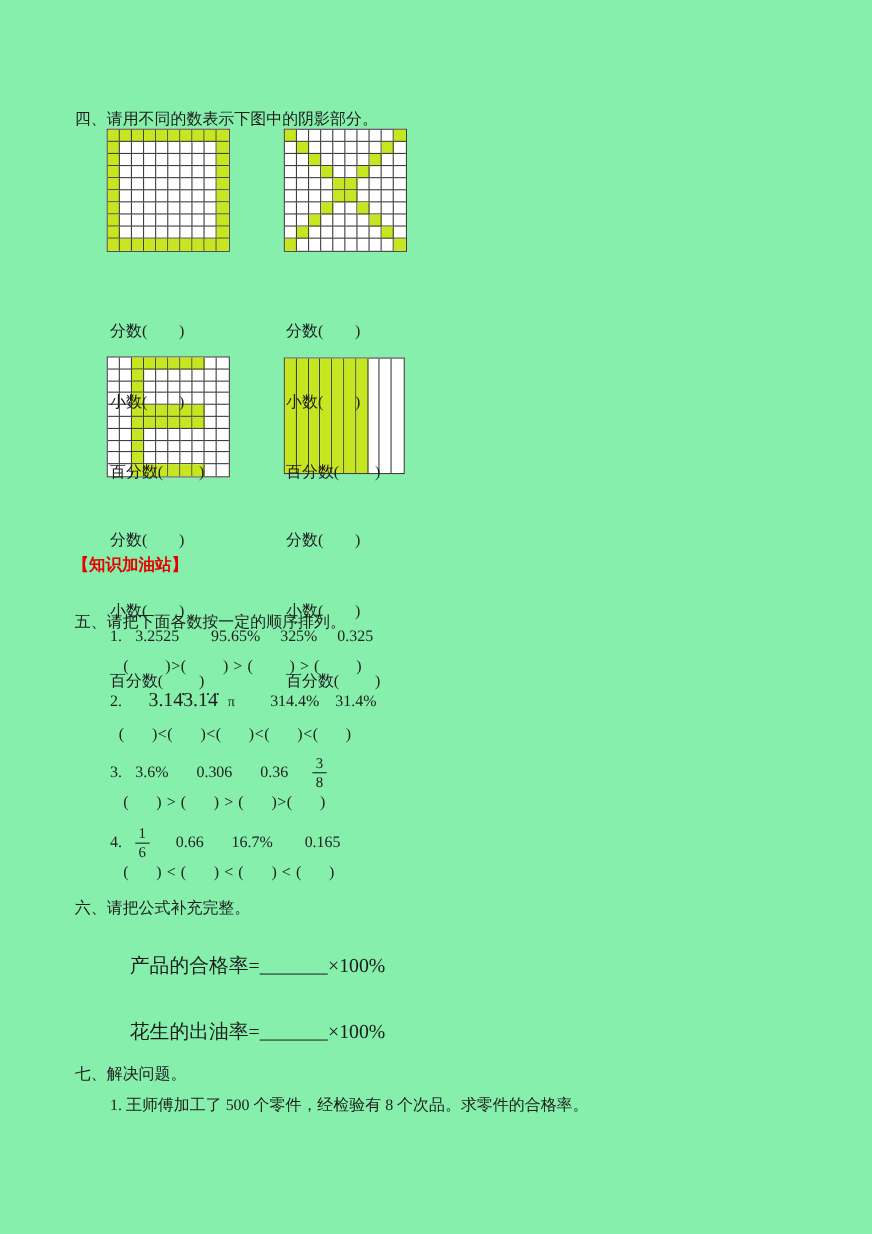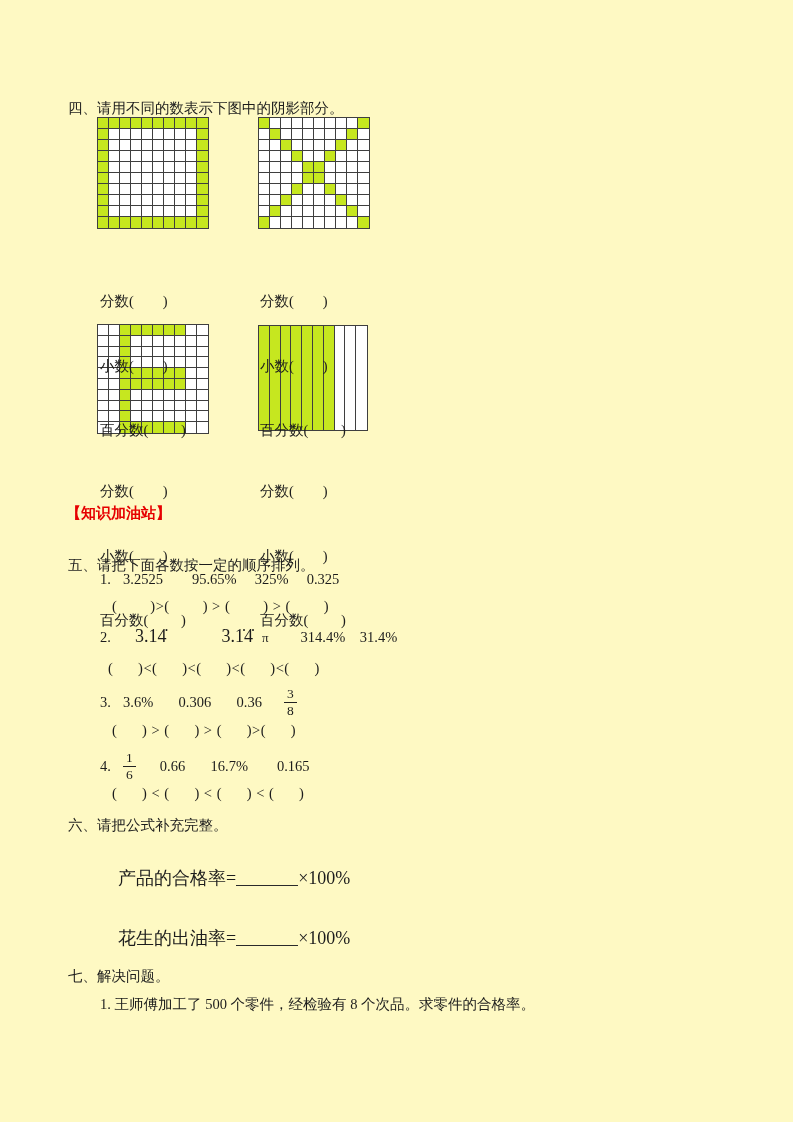--- a/index.html
+++ b/index.html
@@ -6,21 +6,21 @@
     --shaded: #c6e71f;
     --line: #3f3f3f;
     --red: #e60000;
     --ink: #1c1c1c;
   }
   * { margin:0; padding:0; box-sizing:content-box; }
   html,body { background:#ffffff; }
   .page {
     position:relative;
     width:793px; height:1122px;
-    background:#fef9c3;
+    background:#86efac;
     font-family:"Liberation Serif","DejaVu Serif",serif;
     color:var(--ink);
     overflow:hidden;
   }
   .abs { position:absolute; white-space:pre; }
   .heading { font-size:14.5px; }
   .banner { font-size:15px; font-weight:bold; color:var(--red); }
 
   
   .gridbox {
@@ -41,21 +41,21 @@
   .col { border-right:1px solid var(--line); }
   .col:last-child { border-right:none; }
   .shaded { background:var(--shaded); }
 
   .anslabels { position:absolute; font-size:14.5px; line-height:21.5px; white-space:pre; }
 
   .q5row { position:absolute; font-size:14.5px; display:flex; align-items:baseline; white-space:pre; }
   .q5row.center { align-items:center; }
   .q5row .lbl { display:inline-block; min-width:23px; }
   .bignum { font-size:18px; }
-  .bignum.second { margin-left:55px; }
+  .bignum.second { }
   .pi { font-size:13px; margin-left:9px; }
   .after-pi { margin-left:32px; }
   .frac { display:inline-flex; flex-direction:column; align-items:center;
           font-size:13.5px; line-height:1.15; text-align:center; }
   .frac .num { border-bottom:1px solid #222; padding:0 3px; }
   .frac.after { margin-left:22px; }
   .frac-then-text { margin-left:24px; }
   .blanksrow { position:absolute; font-size:14.5px; white-space:pre; letter-spacing:0.5px; }
 
   .formula { position:absolute; font-size:18px; white-space:pre; }

